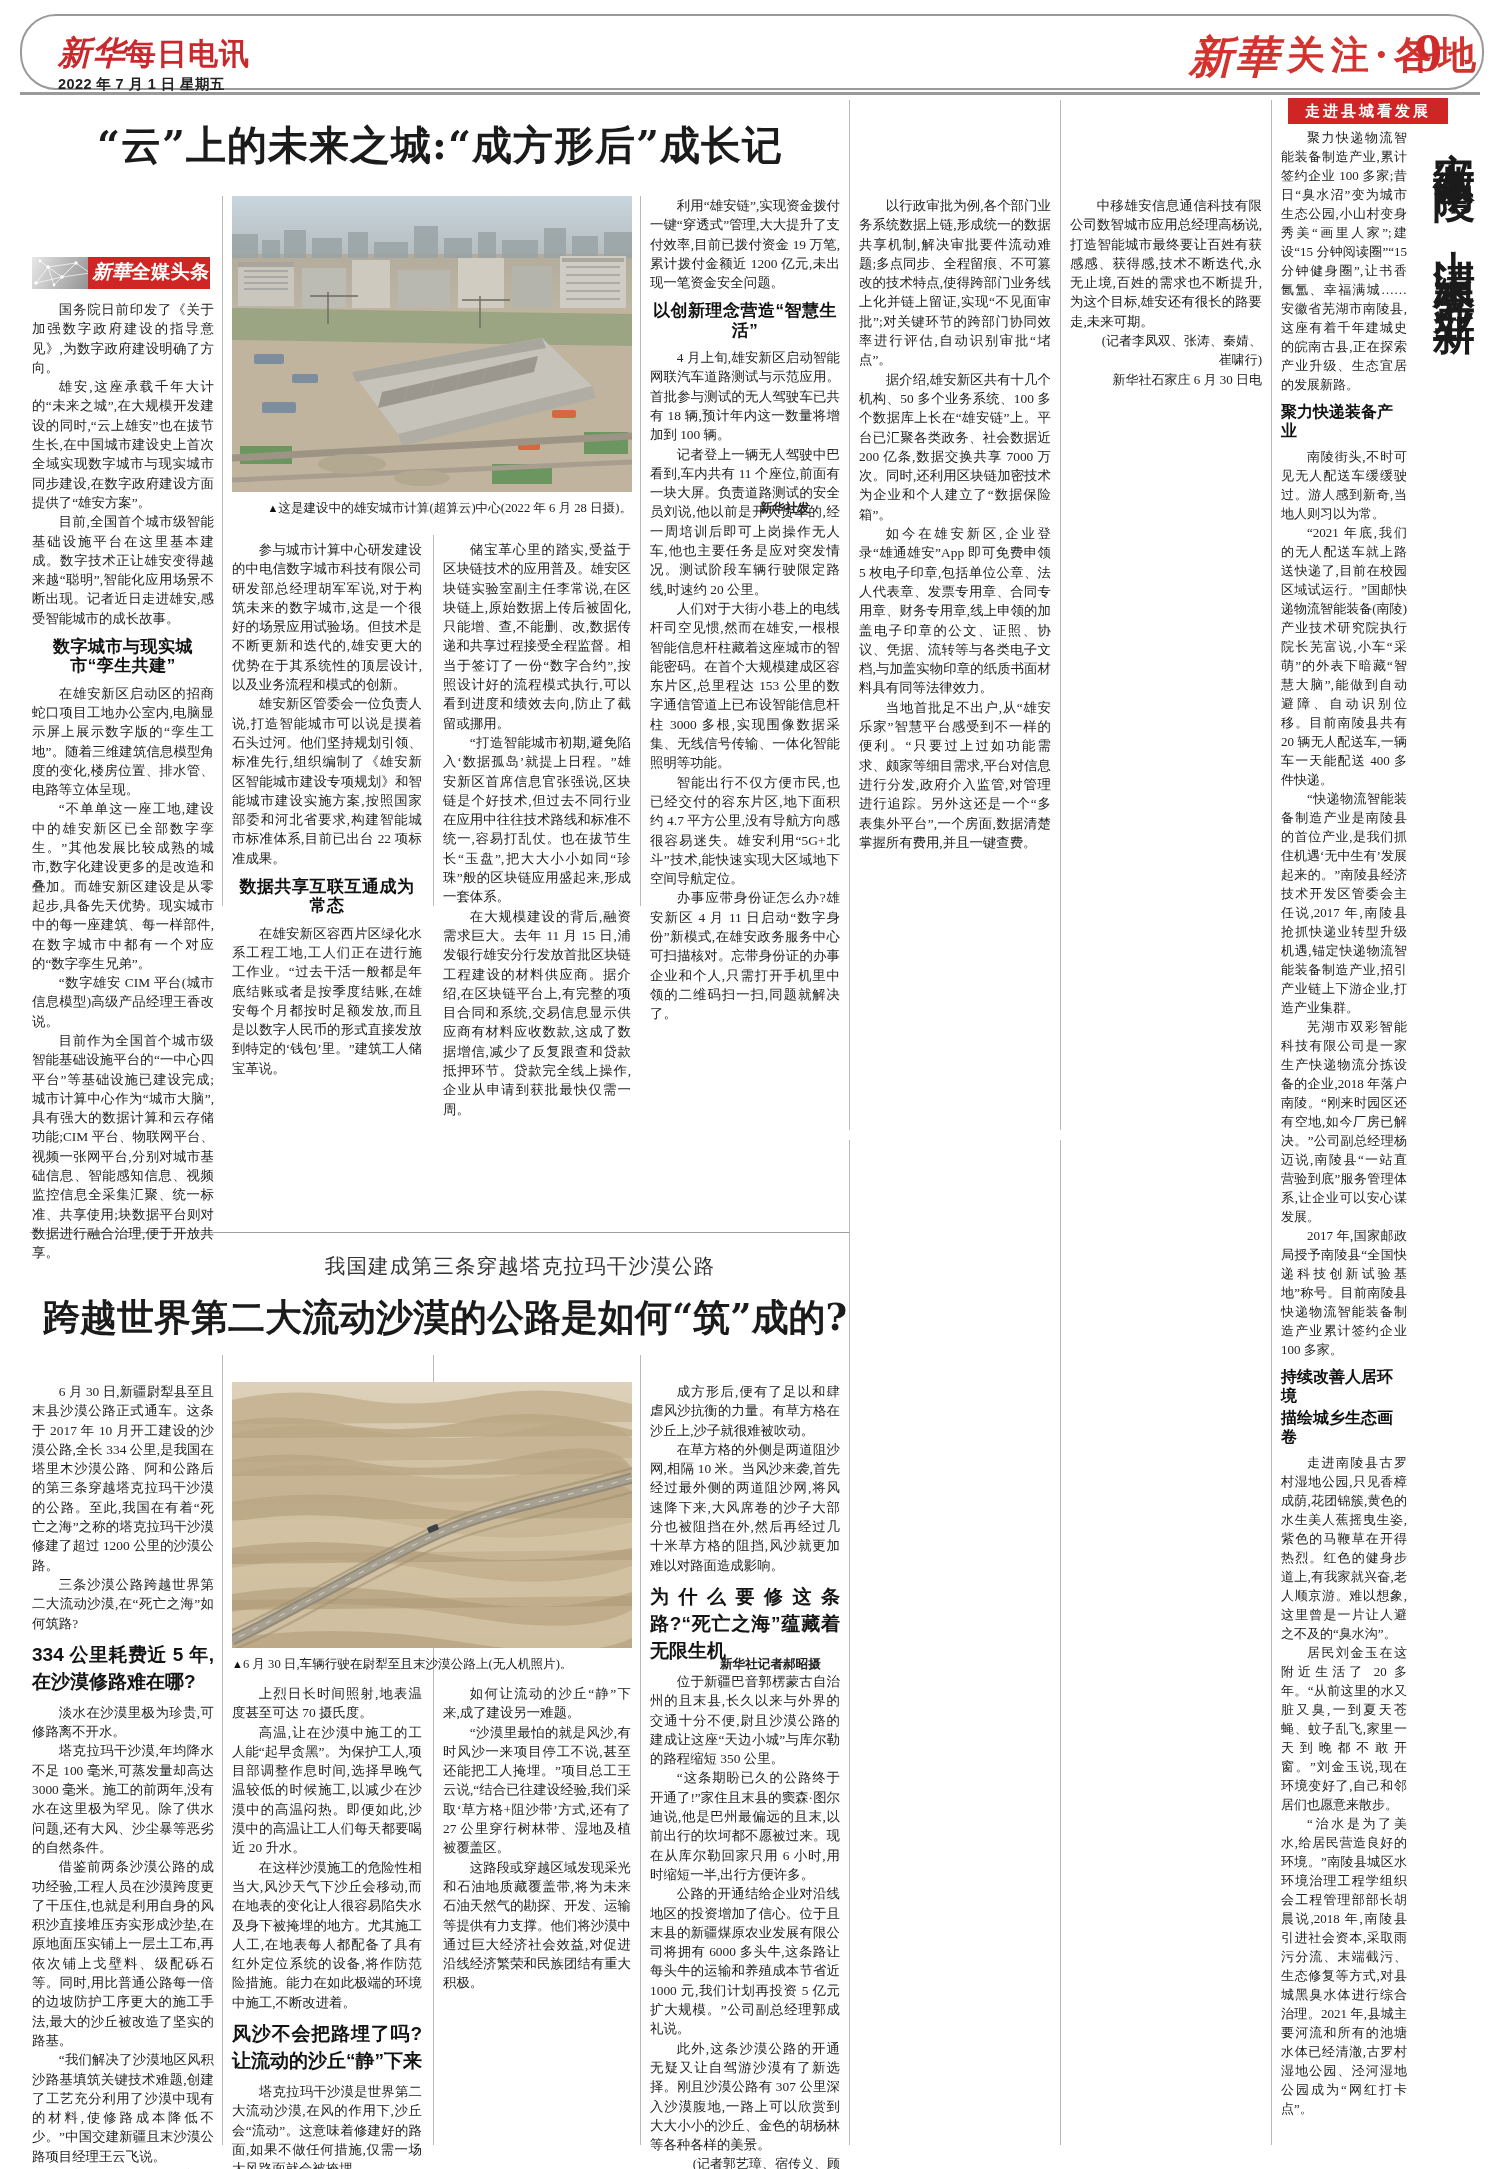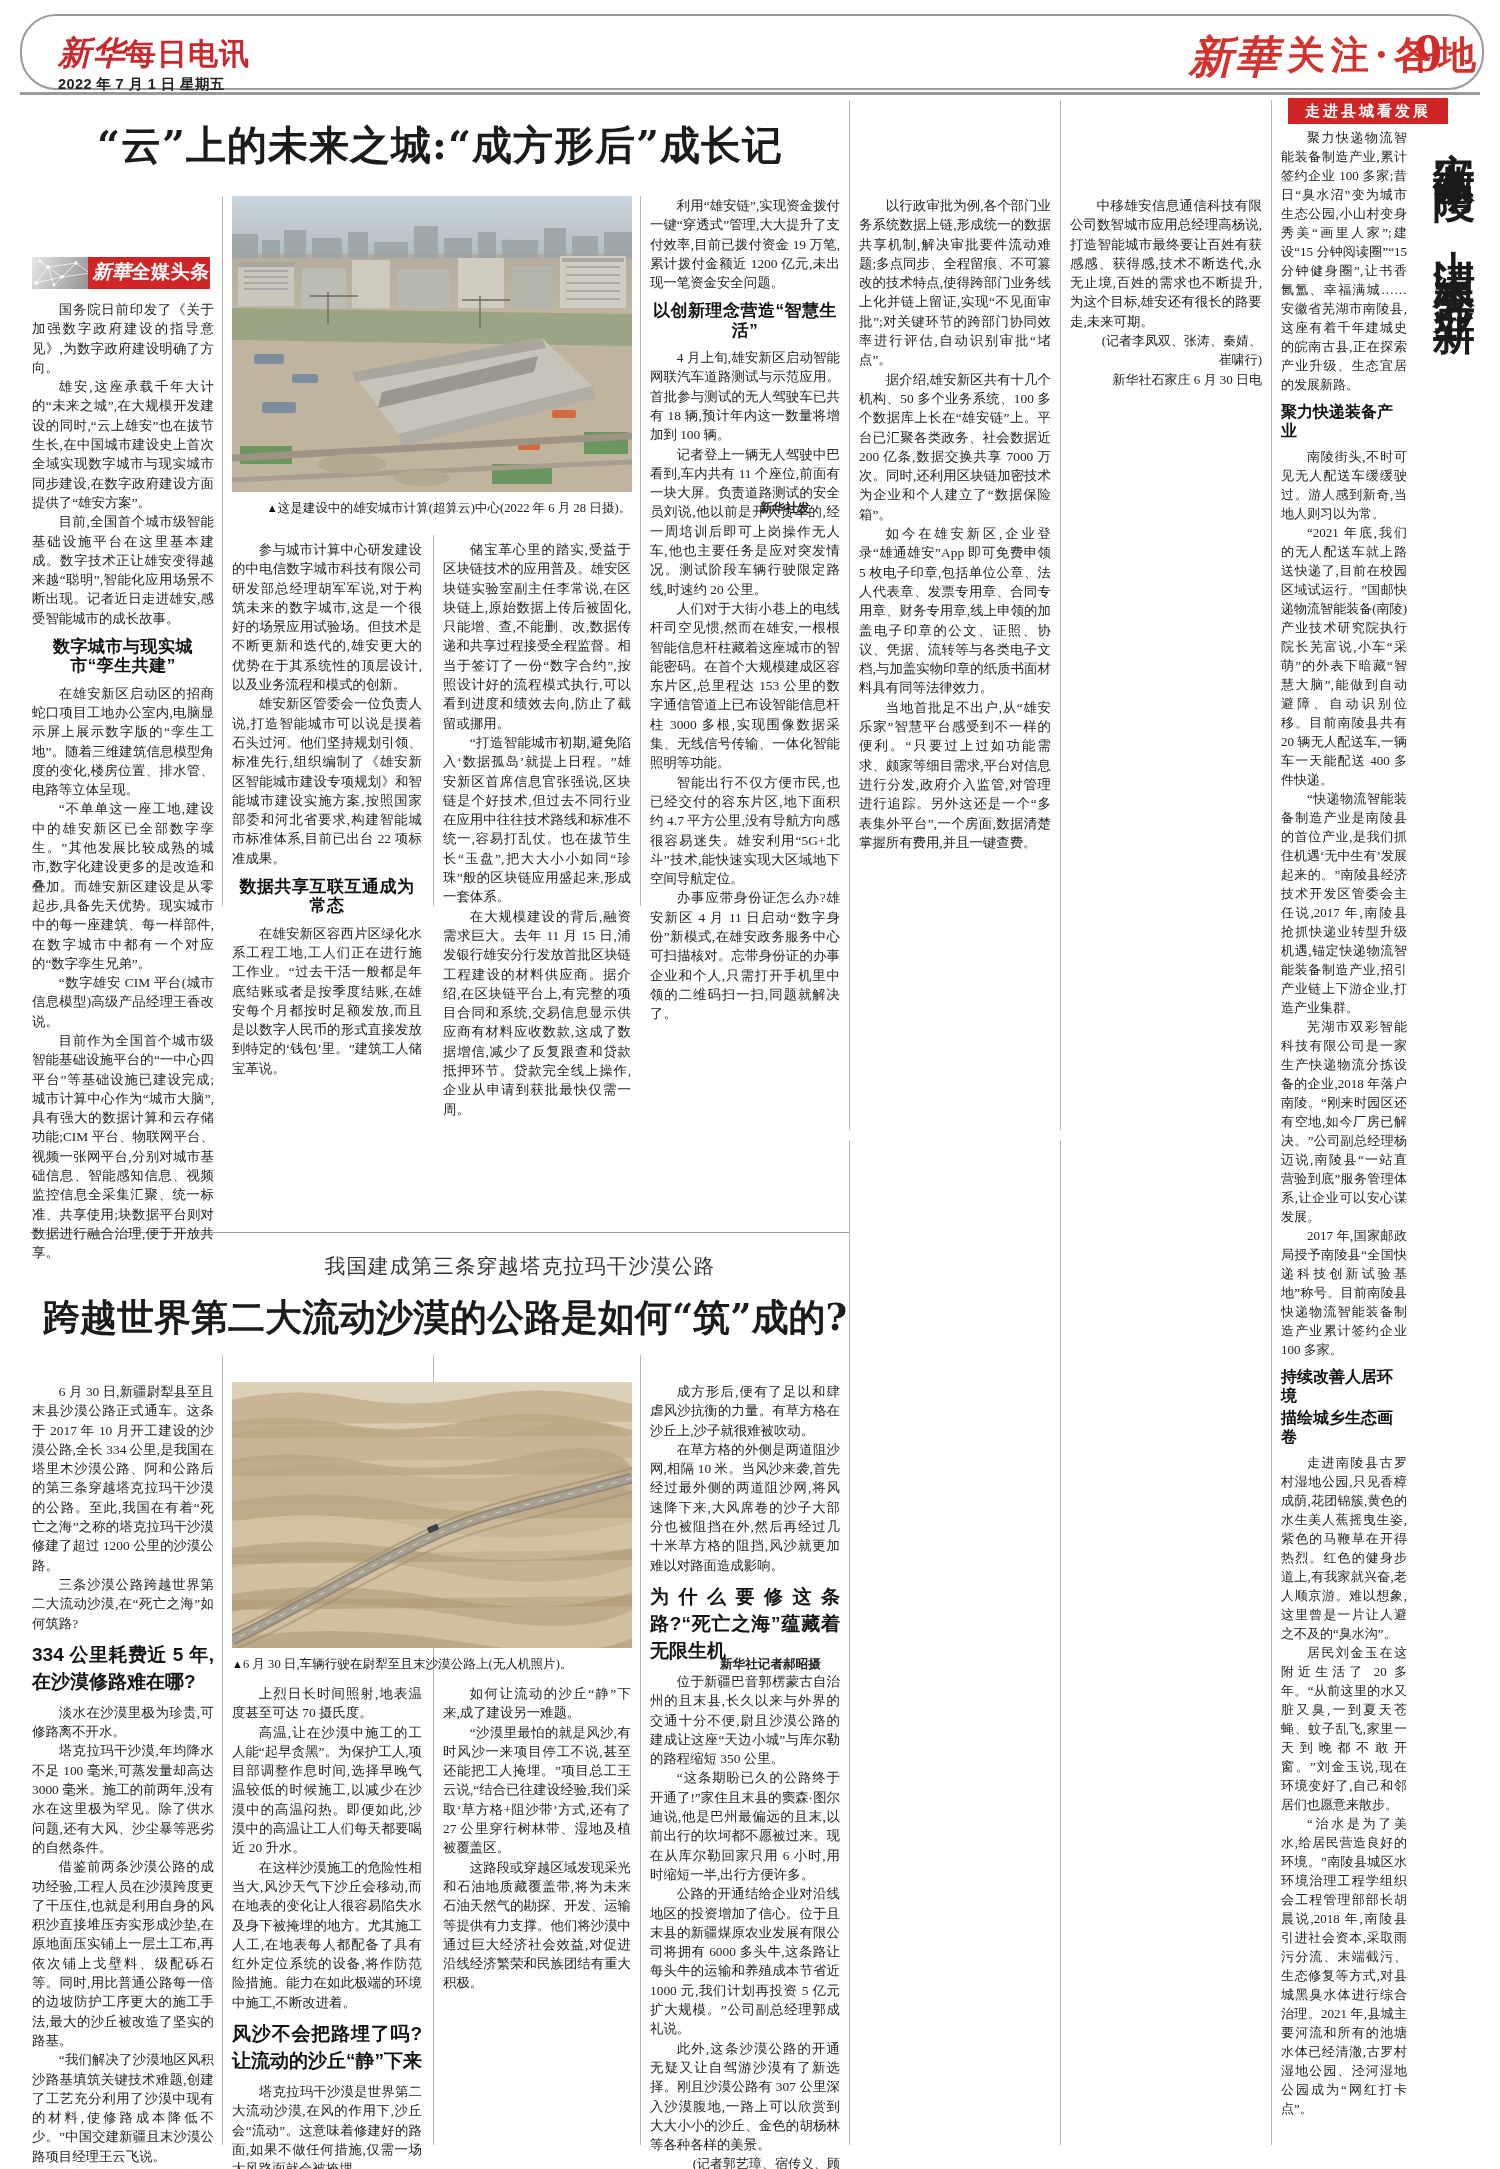--- a/index.html
+++ b/index.html
@@ -230,21 +230,21 @@
 
       <path d="M0 262 L400 240" stroke="#9d9486" stroke-width="7" fill="none"></path>
       <path d="M0 284 L400 266" stroke="#a79e90" stroke-width="5" fill="none"></path>
 
       <g fill="#b3a890">
         <ellipse cx="120" cy="268" rx="34" ry="10"></ellipse>
         <ellipse cx="190" cy="282" rx="28" ry="8"></ellipse>
       </g>
     </svg>
   </div>
-  <div class="cap-row" style="left:249px;top:500px;width:400px;text-align:center;">
+  <div class="cap-row" style="left:232px;top:500px;width:400px;text-align:right;">
     <span class="tri">▲</span><span>这是建设中的雄安城市计算(超算云)中心(2022 年 6 月 28 日摄)。</span>
   </div>
   <div class="cap-row cap-credit" style="left:760px;top:500px;">新华社发</div>
 
   <div class="col" style="left:32px;top:300px;width:182px;">
     <p>国务院日前印发了《关于加强数字政府建设的指导意见》,为数字政府建设明确了方向。</p>
     <p>雄安,这座承载千年大计的“未来之城”,在大规模开发建设的同时,“云上雄安”也在拔节生长,在中国城市建设史上首次全域实现数字城市与现实城市同步建设,在数字政府建设方面提供了“雄安方案”。</p>
     <p>目前,全国首个城市级智能基础设施平台在这里基本建成。数字技术正让雄安变得越来越“聪明”,智能化应用场景不断出现。记者近日走进雄安,感受智能城市的成长故事。</p>
     <div class="subhead">数字城市与现实城市“孪生共建”</div>
     <p>在雄安新区启动区的招商蛇口项目工地办公室内,电脑显示屏上展示数字版的“孪生工地”。随着三维建筑信息模型角度的变化,楼房位置、排水管、电路等立体呈现。</p>

